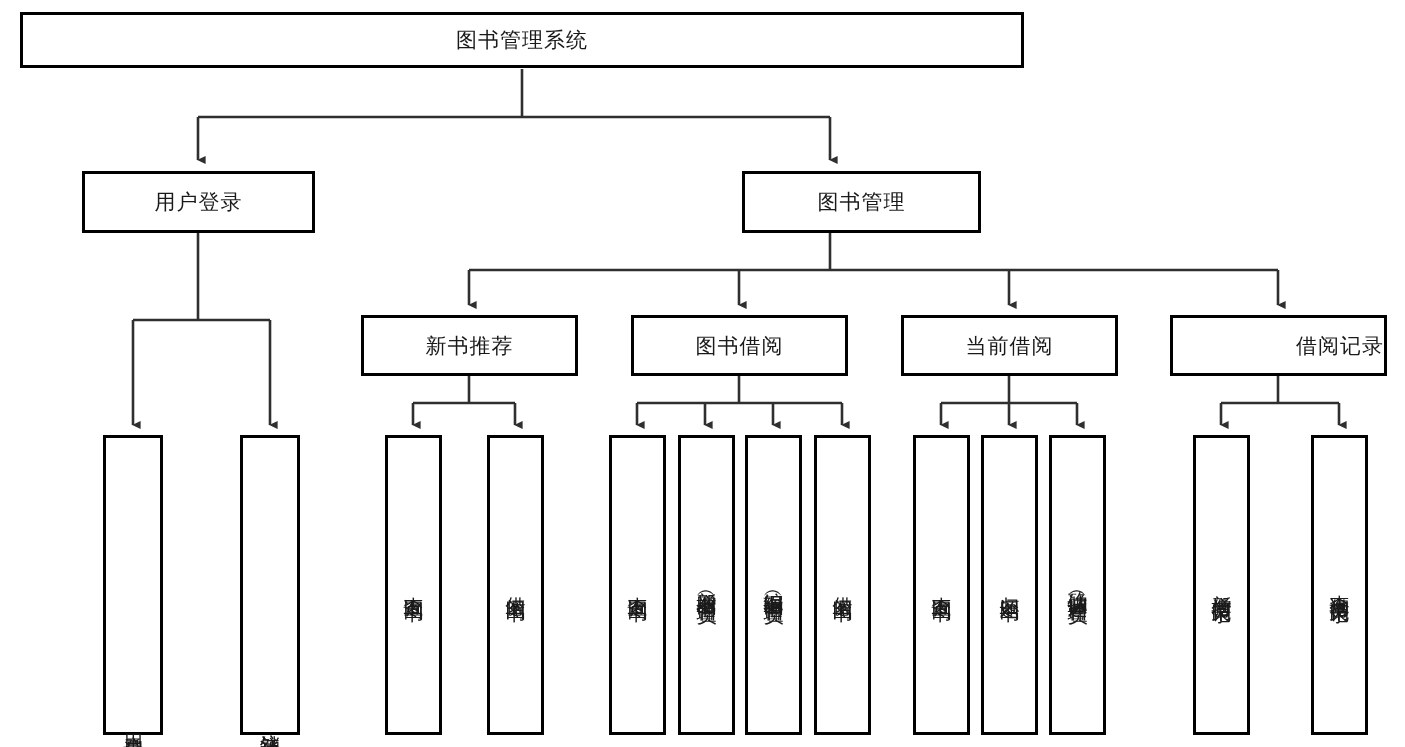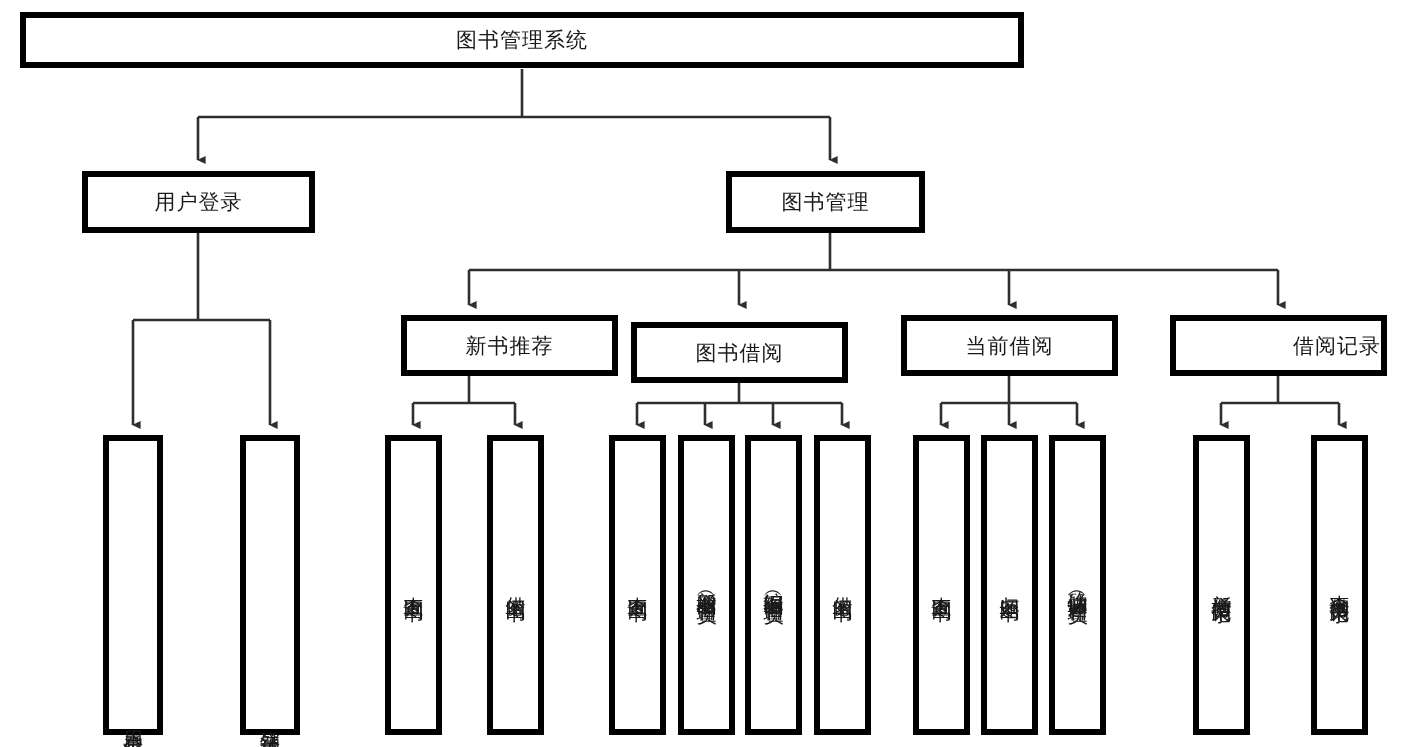--- a/index.html
+++ b/index.html
@@ -23,21 +23,21 @@
     left: 0;
     top: 0;
     width: 1405px;
     height: 747px;
     pointer-events: none;
   }
   .node {
     position: absolute;
     box-sizing: border-box;
     background: #ffffff;
-    border: 6px solid #000000;
+    border: 3px solid #000000;
     display: flex;
     align-items: center;
     justify-content: center;
     color: #1a1a1a;
   }
   .node.horiz {
     font-size: 21px;
     letter-spacing: 1px;
   }
   .node.vert {
@@ -120,28 +120,28 @@
     </g>
   </svg>
 
   <div class="node horiz" style="left:20px; top:12px; width:1004px; height:56px;">
     <span class="node-label">图书管理系统</span>
   </div>
 
   <div class="node horiz" style="left:82px; top:171px; width:233px; height:62px;">
     <span class="node-label">用户登录</span>
   </div>
-  <div class="node horiz" style="left:726px; top:171px; width:199px; height:62px;">
+  <div class="node horiz" style="left:742px; top:171px; width:239px; height:62px;">
     <span class="node-label">图书管理</span>
   </div>
 
-  <div class="node horiz" style="left:361px; top:315px; width:217px; height:61px;margin-left:40px;">
+  <div class="node horiz" style="left:361px; top:315px; width:217px; height:61px;">
     <span class="node-label">新书推荐</span>
   </div>
-  <div class="node horiz" style="left:631px; top:315px; width:217px; height:61px;margin-top:7px;">
+  <div class="node horiz" style="left:631px; top:315px; width:217px; height:61px;">
     <span class="node-label">图书借阅</span>
   </div>
   <div class="node horiz" style="left:901px; top:315px; width:217px; height:61px;">
     <span class="node-label">当前借阅</span>
   </div>
   <div class="node horiz" style="left:1170px; top:315px; width:217px; height:61px;justify-content:flex-end;">
     <span class="node-label">借阅记录</span>
   </div>
 
   <div class="node vert bottom-align" style="left:103px; top:435px; width:60px; height:300px;">

